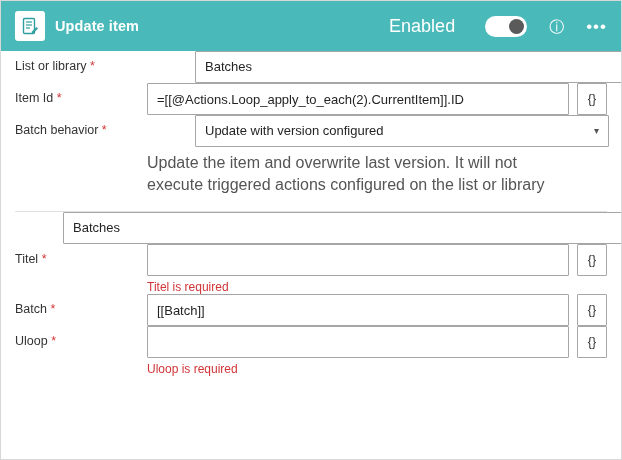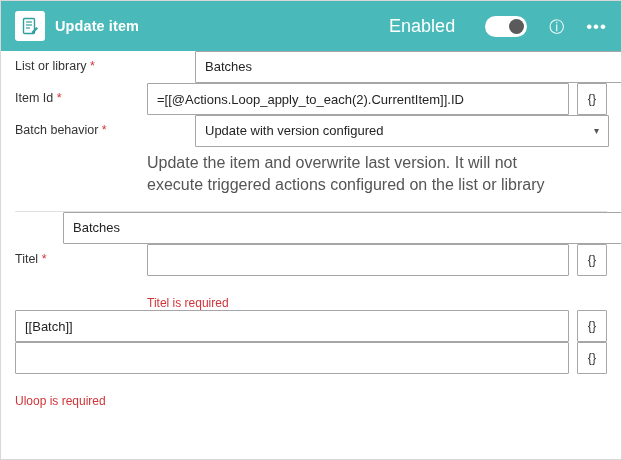--- a/index.html
+++ b/index.html
@@ -138,21 +138,21 @@
   .helper {
     font-size: 16px;
     color: #555555;
     line-height: 1.35;
     margin-top: 5px;
     max-width: 430px;
   }
   .error {
     font-size: 12px;
     color: #d13438;
-    margin-top: 20px;
+    margin-top: 4px;
   }
   .divider {
     border-top: 1px solid #e1e1e1;
     margin: 16px 0 0 0;
   }
   .spacer-right { width: 38px; flex: 0 0 38px; }
 </style>
 </head>
 <body>
 
@@ -241,29 +241,35 @@
       <div class="field">
         <div class="control-wrap">
           <input class="input" type="text" value="" style="">
           <div class="error">Titel is required</div>
         </div>
         <div class="expr-btn">{}</div>
       </div>
     </div>
 
     <div class="row">
+      <div class="label">
+        <span>Batch</span><span class="req"> *</span>
+      </div>
       <div class="field">
         <div class="control-wrap">
           <input class="input" type="text" value="[[Batch]]" style="">
         </div>
         <div class="expr-btn">{}</div>
       </div>
     </div>
 
     <div class="row">
+      <div class="label">
+        <span>Uloop</span><span class="req"> *</span>
+      </div>
       <div class="field">
         <div class="control-wrap">
           <input class="input" type="text" value="" style="">
           <div class="error">Uloop is required</div>
         </div>
         <div class="expr-btn">{}</div>
       </div>
     </div>
 
   </div>

